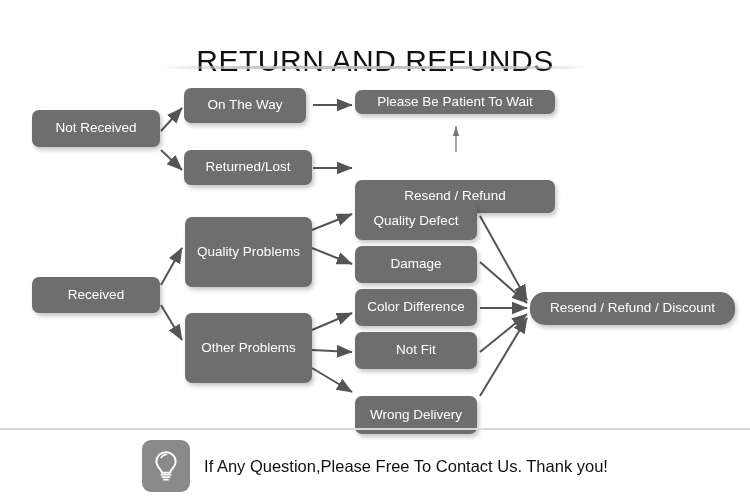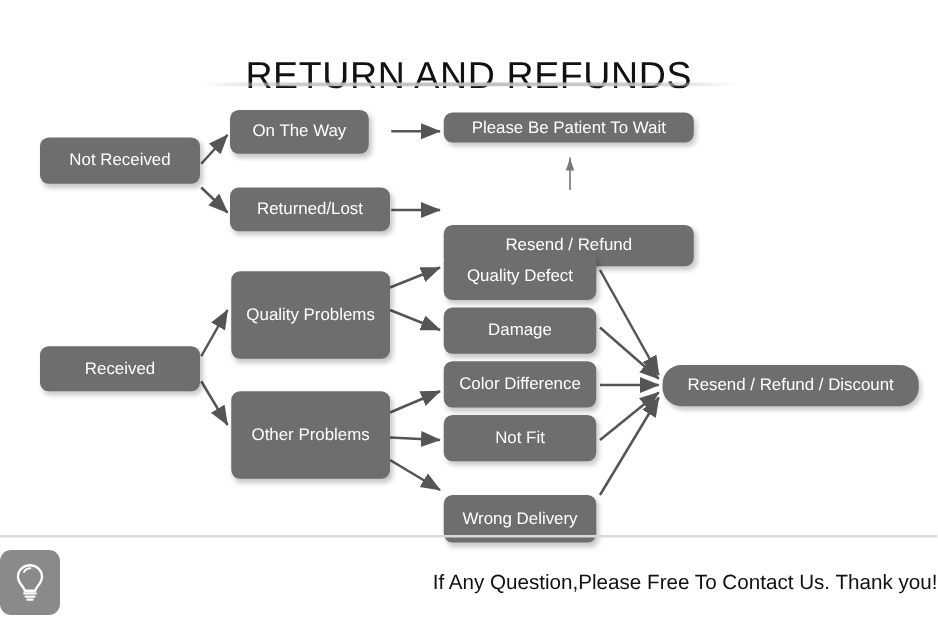--- a/index.html
+++ b/index.html
@@ -86,21 +86,21 @@
     background: #d8d8d8;
   }
   #footer {
     position: absolute;
     left: 0;
     top: 436px;
     width: 750px;
     height: 60px;
     display: flex;
     align-items: center;
-    justify-content: space-between;
+    justify-content: center;
   }
   #bulb-badge {
     width: 48px;
     height: 52px;
     background: #8a8a8a;
     border-radius: 9px;
     display: flex;
     align-items: center;
     justify-content: center;
     flex: 0 0 auto;
@@ -154,21 +154,21 @@
       <path d="M480,308 L527,308"></path>
       <path d="M480,352 L527,314"></path>
       <path d="M480,396 L527,318"></path>
     </g>
 
     <path d="M456,152 L456,126" stroke="#777777" stroke-width="1.3" fill="none" marker-end="url(#ah-thin)"></path>
   </svg>
 
   <div class="node" style="left:32px; top:110px; width:128px; height:37px;">Not Received</div>
 
-  <div class="node" style="left:184px; top:88px; width:111px; height:35px;">On The Way</div>
+  <div class="node" style="left:184px; top:88px; width:122px; height:35px;">On The Way</div>
 
   <div class="node" style="left:184px; top:150px; width:128px; height:35px;">Returned/Lost</div>
 
   <div class="node" style="left:355px; top:90px; width:200px; height:24px;">Please Be Patient To Wait</div>
 
   <div class="node" style="left:355px; top:152px; width:200px; height:33px;margin-top:28px;">Resend / Refund</div>
 
   <div class="node" style="left:32px; top:277px; width:128px; height:36px;">Received</div>
 
   <div class="node" style="left:185px; top:204px; width:127px; height:70px;margin-top:13px;">Quality Problems</div>

